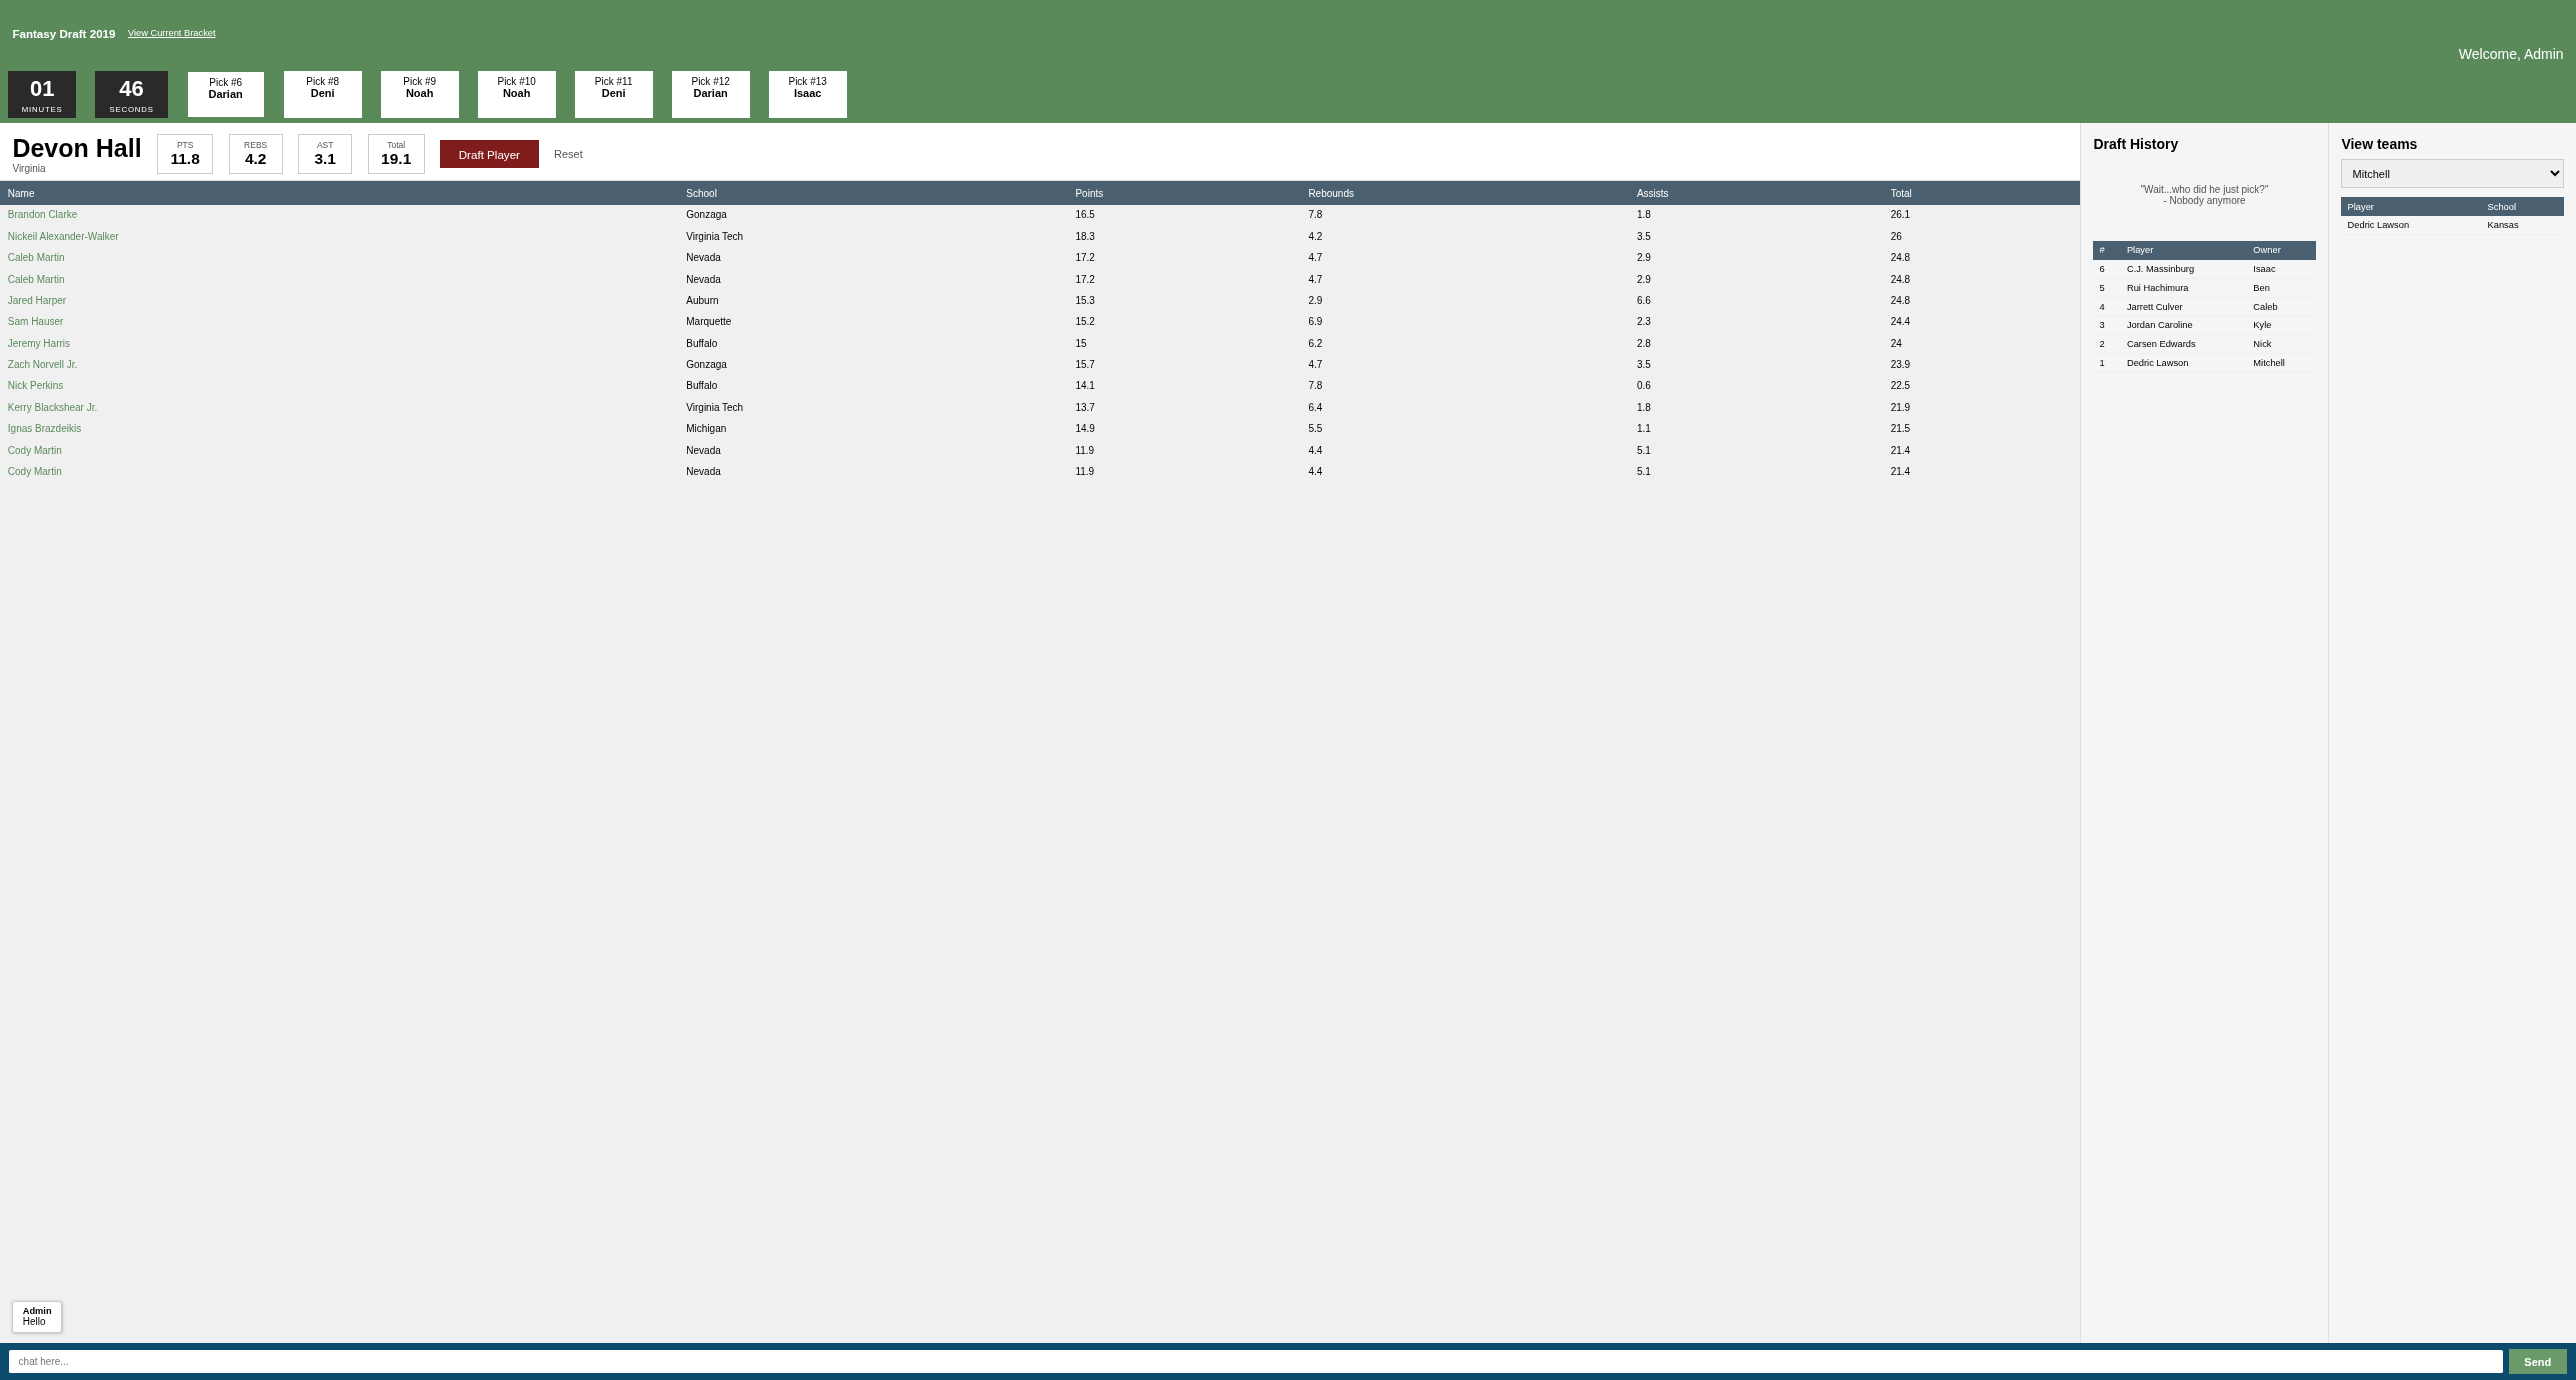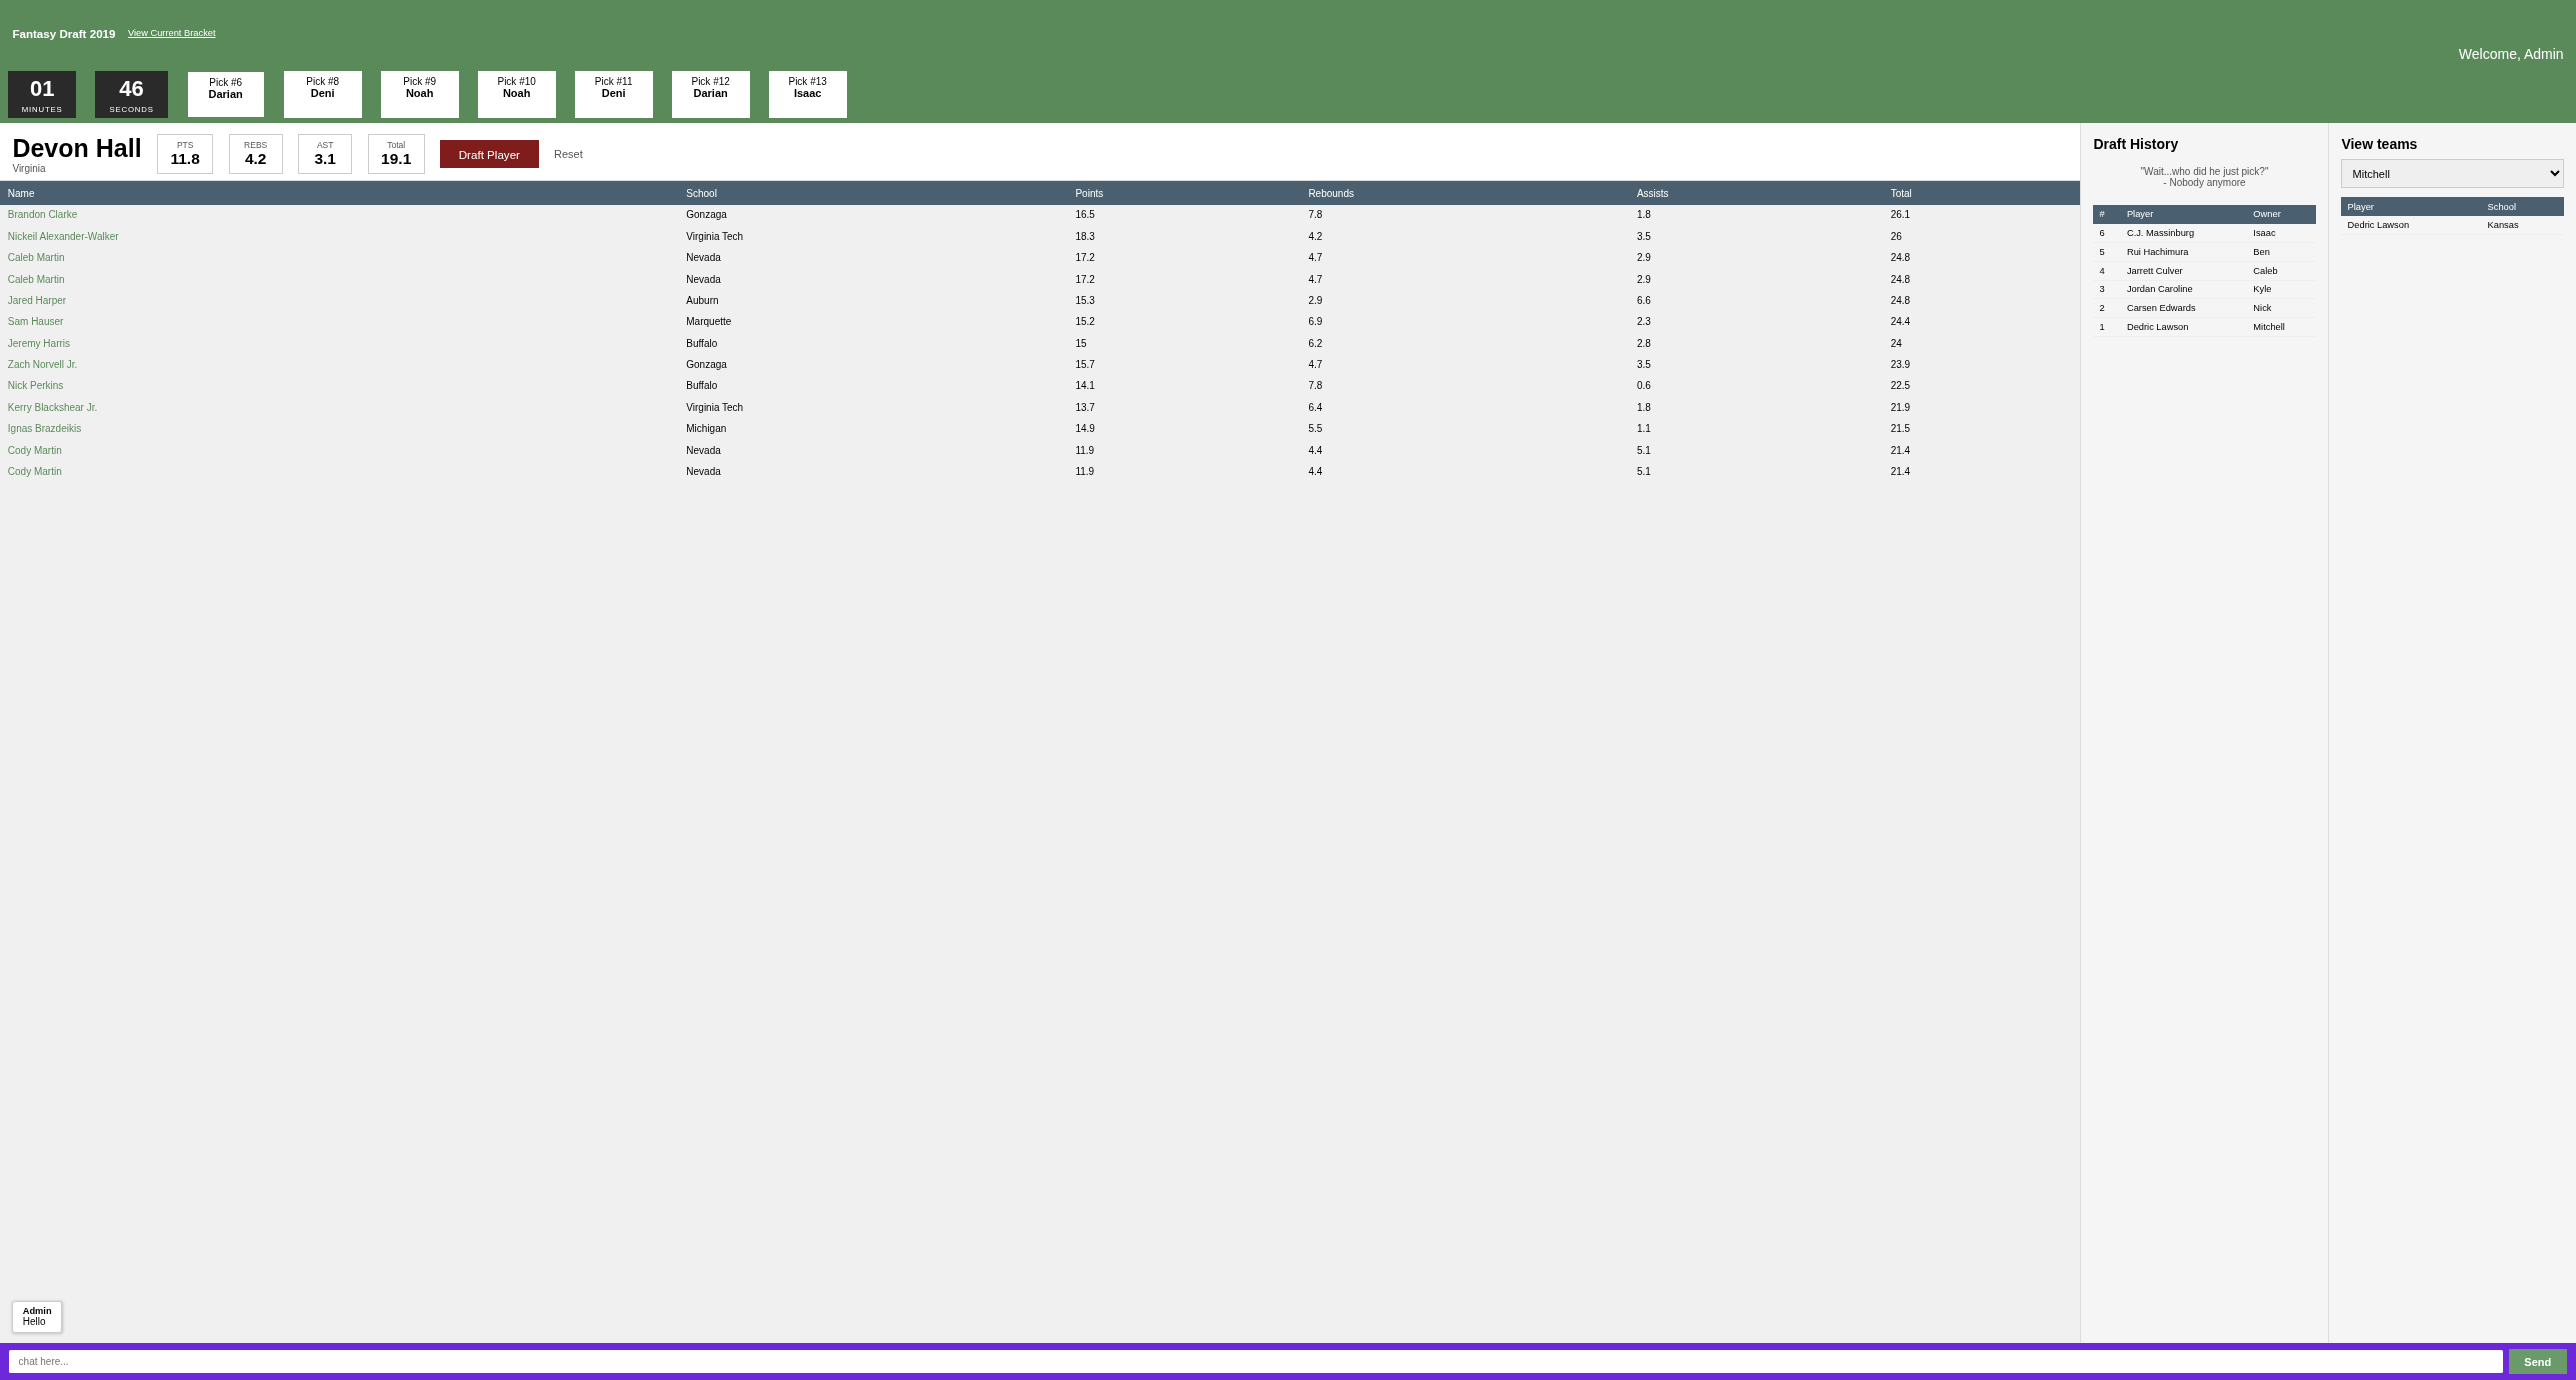--- a/index.html
+++ b/index.html
@@ -117,21 +117,21 @@
 
     
     .right-panel {
       width: 248px;
       flex-shrink: 0;
       background: #f5f5f5;
       border-left: 0.8px solid #ddd;
       display: flex;
       flex-direction: column;
       padding: 12.4px;
-      gap: 11px;
+      gap: 29px;
       overflow-y: auto;
     }
     .draft-history-title { font-size: 14px; font-weight: bold; }
     .draft-quote { text-align: center; color: #555; font-size: 10px; margin-top: 3.1px; }
     .draft-table { width: 100%; border-collapse: collapse; margin-top: 6.2px; }
     .draft-table th { background: #4a6070; color: white; padding: 4.7px 6.2px; font-size: 9.3px; font-weight: normal; text-align: left; }
     .draft-table td { padding: 3.9px 6.2px; font-size: 9.3px; border-bottom: 0.8px solid #eee; }
 
     
     .view-teams-panel {
@@ -163,21 +163,21 @@
       border: 0.8px solid #ccc;
       border-radius: 3.1px;
       padding: 4.7px 9.3px;
       font-size: 10px;
       box-shadow: 0.8px 0.8px 3.1px rgba(0,0,0,0.2);
     }
     .chat-bubble .chat-user { font-weight: bold; font-size: 9.3px; }
 
     
     .chat-bar {
-      background: #6d28d9;
+      background: #0c4a6e;
       display: flex;
       align-items: center;
       padding: 6.2px 9.3px;
       gap: 6.2px;
       flex-shrink: 0;
     }
     .chat-input {
       flex: 1;
       padding: 6.2px 9.3px;
       font-size: 10px;

